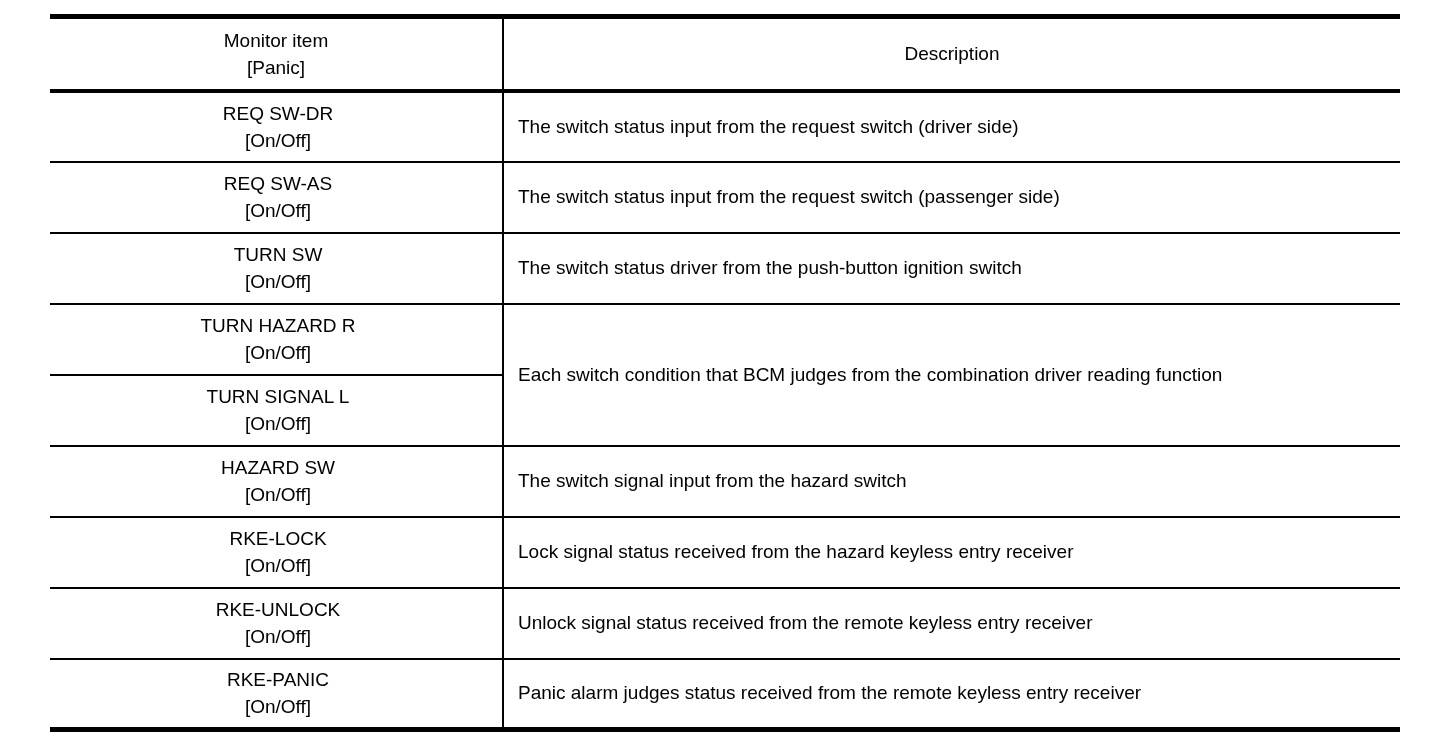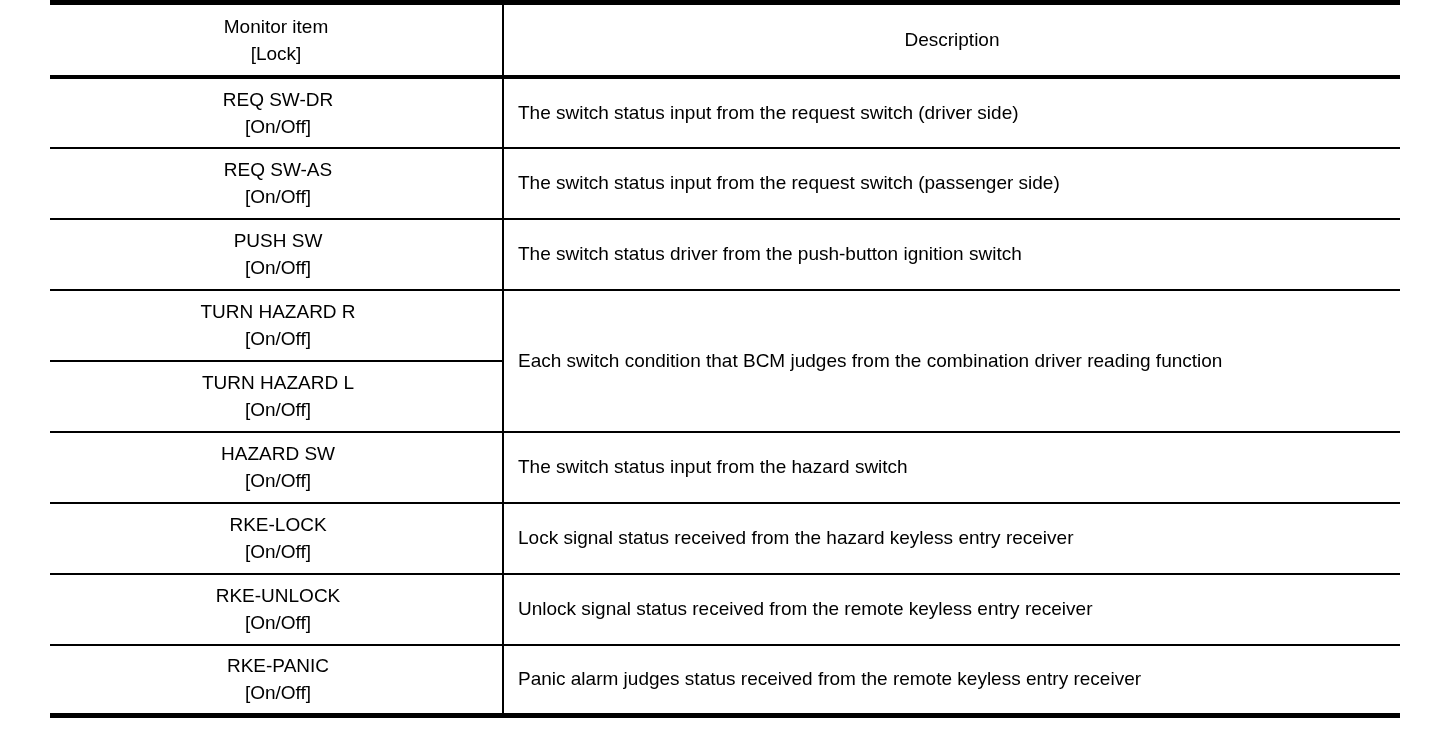--- a/index.html
+++ b/index.html
@@ -6,21 +6,21 @@
     margin: 0;
     padding: 0;
     background: #ffffff;
     width: 1456px;
     height: 750px;
     font-family: "Liberation Sans", sans-serif;
     color: #000000;
     overflow: hidden;
   }
   .page {
-    padding-top: 0;
+    padding-top: 14px;
     padding-left: 50px;
     box-sizing: border-box;
   }
   table.monitor-table {
     border-collapse: collapse;
     table-layout: fixed;
     width: 1350px;
     border-top: 5px solid #000;
     border-bottom: 5px solid #000;
   }
@@ -65,21 +65,21 @@
 <div class="page">
   <table class="monitor-table">
     <colgroup>
       <col class="col-item">
       <col class="col-desc">
     </colgroup>
     <thead>
       <tr>
         <th class="item-col">
           <div>Monitor item</div>
-          <div>[Lock]</div>
+          <div>[Panic]</div>
         </th>
         <th>Description</th>
       </tr>
     </thead>
     <tbody>
       <tr>
         <td class="item-cell">
           <div>REQ SW-DR</div>
           <div>[On/Off]</div>
         </td>
@@ -87,44 +87,44 @@
       </tr>
       <tr>
         <td class="item-cell">
           <div>REQ SW-AS</div>
           <div>[On/Off]</div>
         </td>
         <td class="desc-cell">The switch status input from the request switch (passenger side)</td>
       </tr>
       <tr>
         <td class="item-cell">
-          <div>PUSH SW</div>
+          <div>TURN SW</div>
           <div>[On/Off]</div>
         </td>
         <td class="desc-cell">The switch status driver from the push-button ignition switch</td>
       </tr>
       <tr>
         <td class="item-cell">
           <div>TURN HAZARD R</div>
           <div>[On/Off]</div>
         </td>
         <td class="desc-cell" rowspan="2">Each switch condition that BCM judges from the combination driver reading function</td>
       </tr>
       <tr>
         <td class="item-cell">
-          <div>TURN HAZARD L</div>
+          <div>TURN SIGNAL L</div>
           <div>[On/Off]</div>
         </td>
       </tr>
       <tr>
         <td class="item-cell">
           <div>HAZARD SW</div>
           <div>[On/Off]</div>
         </td>
-        <td class="desc-cell">The switch status input from the hazard switch</td>
+        <td class="desc-cell">The switch signal input from the hazard switch</td>
       </tr>
       <tr>
         <td class="item-cell">
           <div>RKE-LOCK</div>
           <div>[On/Off]</div>
         </td>
         <td class="desc-cell">Lock signal status received from the hazard keyless entry receiver</td>
       </tr>
       <tr>
         <td class="item-cell">

